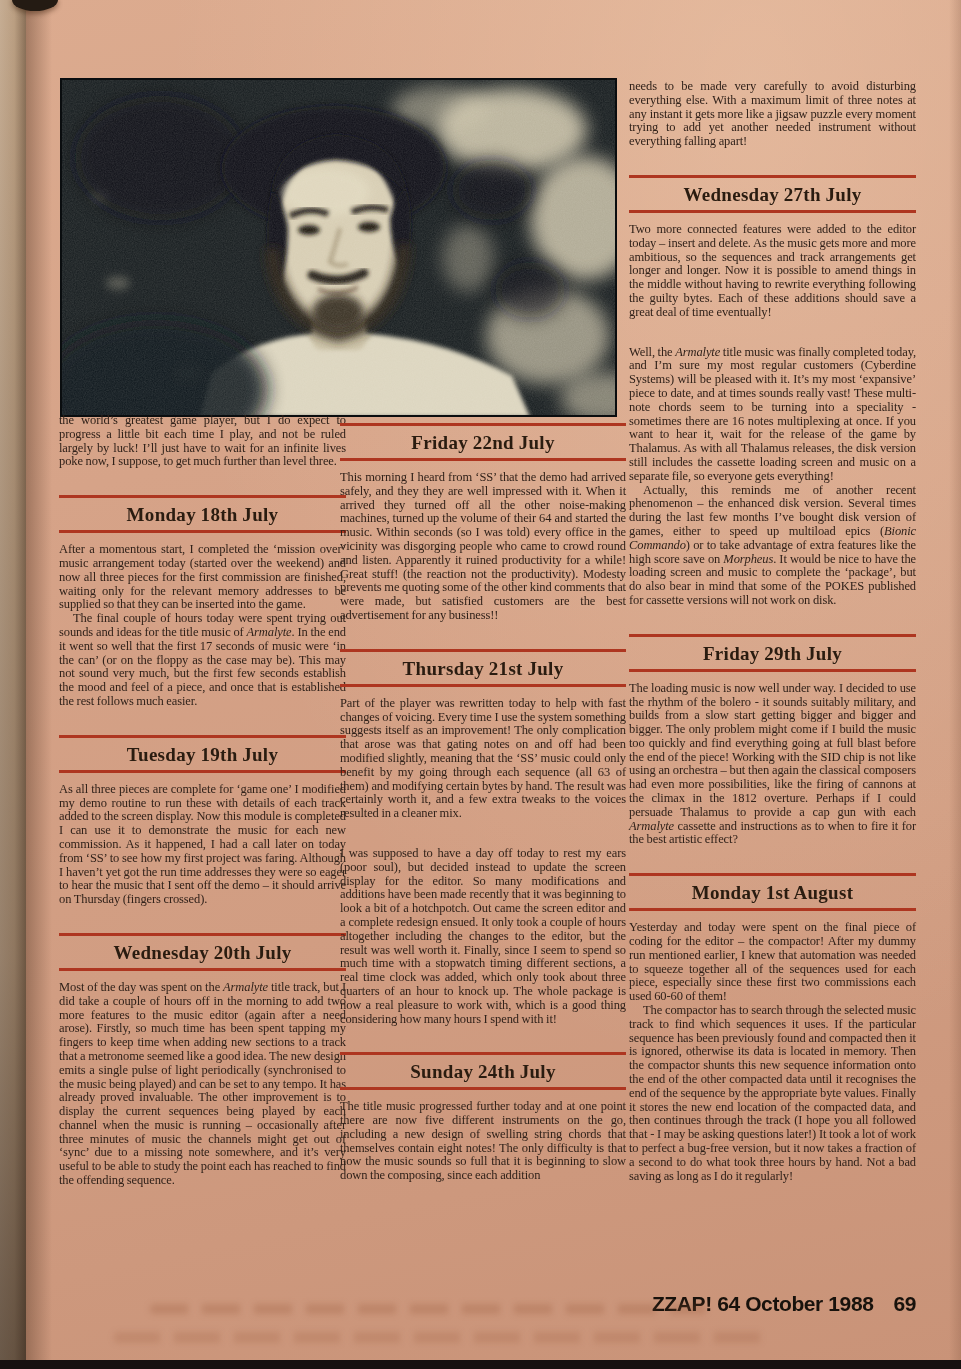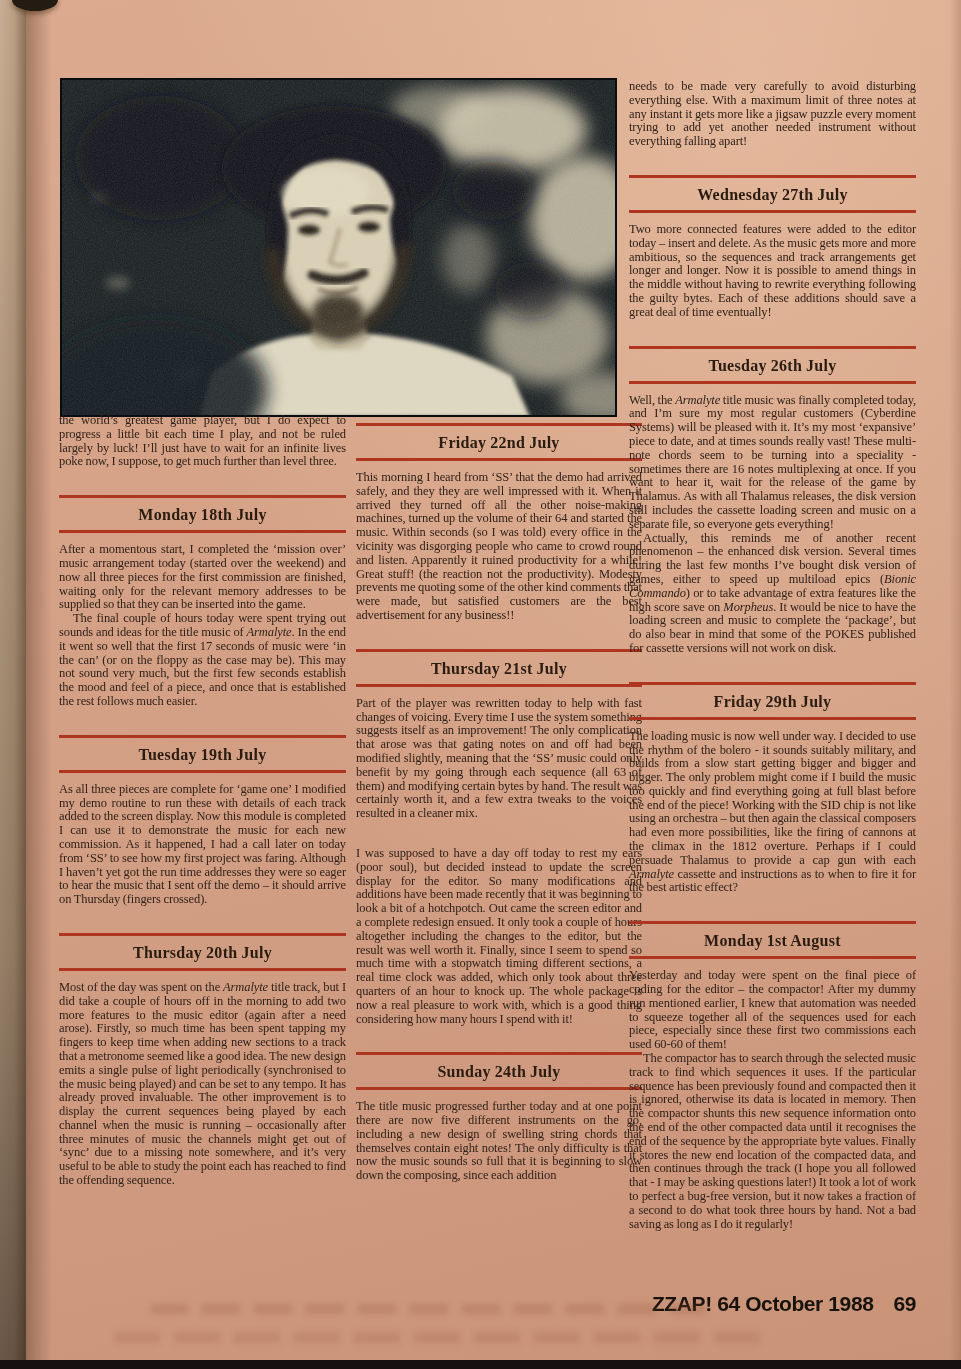--- a/index.html
+++ b/index.html
@@ -24,29 +24,29 @@
     background:repeating-linear-gradient(90deg,rgba(150,85,55,0.26) 0 38px,rgba(150,85,55,0) 38px 52px);}
   .ghost2{left:114px;top:1332px;width:652px;height:11px;
     background:repeating-linear-gradient(90deg,rgba(150,85,55,0.20) 0 46px,rgba(150,85,55,0) 46px 60px);}
   
   .photo{position:absolute;left:60px;top:78px;width:557px;height:339px;}
   .photo svg{display:block;}
   
   .column{position:absolute;font-size:12.5px;line-height:13.8px;color:#31221a;
     text-align:justify;letter-spacing:-0.1px;word-spacing:-0.4px;}
   .col1{left:59px;top:414px;width:287px;}
-  .col2{left:356px;top:423px;width:286px;}
+  .col2{left:340px;top:423px;width:286px;}
   .col3{left:629px;top:80px;width:287px;}
   .column p{margin:0;}
   .column p.indent{text-indent:14px;}
   .column em{font-style:italic;}
   .entry{margin-top:26px;}
   .col2 .entry:first-child{margin-top:0;}
   .entry-heading{margin:0 0 10px 0;padding:5px 0 4px 0;text-align:center;
-    font-weight:bold;font-size:16px;line-height:23px;letter-spacing:0.3px;color:#2a1c10;
+    font-weight:bold;font-size:19px;line-height:23px;letter-spacing:0.3px;color:#2a1c10;
     border-top:3px solid #ae3620;border-bottom:3px solid #ae3620;
     font-family:"Liberation Serif",serif;}
   .footer{position:absolute;left:629px;top:1292px;width:287px;text-align:right;
     font-family:"Liberation Sans",sans-serif;font-weight:bold;font-size:21px;
     letter-spacing:-0.4px;color:#18120c;}
   .footer .pagenum{margin-left:20px;}
 </style>
 </head>
 <body>
 
@@ -126,21 +126,21 @@
           <p class="indent">The final couple of hours today were spent trying out sounds and ideas for the title music of <em>Armalyte</em>. In the end it went so well that the first 17 seconds of music were ‘in the can’ (or on the floppy as the case may be). This may not sound very much, but the first few seconds establish the mood and feel of a piece, and once that is established the rest follows much easier.</p>
         </div>
     </section>
     <section class="entry">
       <h2 class="entry-heading">Tuesday 19th July</h2>
       <div class="entry-body">
           <p>As all three pieces are complete for ‘game one’ I modified my demo routine to run these with details of each track added to the screen display. Now this module is completed I can use it to demonstrate the music for each new commission. As it happened, I had a call later on today from ‘SS’ to see how my first project was faring. Although I haven’t yet got the run time addresses they were so eager to hear the music that I sent off the demo – it should arrive on Thursday (fingers crossed).</p>
         </div>
     </section>
     <section class="entry">
-      <h2 class="entry-heading">Thursday 20th July</h2>
+      <h2 class="entry-heading">Wednesday 20th July</h2>
       <div class="entry-body">
           <p>Most of the day was spent on the <em>Armalyte</em> title track, but I did take a couple of hours off in the morning to add two more features to the music editor (again after a need arose). Firstly, so much time has been spent tapping my fingers to keep time when adding new sections to a track that a metronome seemed like a good idea. The new design emits a single pulse of light periodically (synchronised to the music being played) and can be set to any tempo. It has already proved invaluable. The other improvement is to display the current sequences being played by each channel when the music is running – occasionally after three minutes of music the channels might get out of ‘sync’ due to a missing note somewhere, and it’s very useful to be able to study the point each has reached to find the offending sequence.</p>
         </div>
     </section>
   </div>
 
   <div class="column col2">
     <section class="entry">
       <h2 class="entry-heading">Friday 22nd July</h2>
       <div class="entry-body">
@@ -170,21 +170,20 @@
     <div>
         <p>needs to be made very carefully to avoid disturbing everything else. With a maximum limit of three notes at any instant it gets more like a jigsaw puzzle every moment trying to add yet another needed instrument without everything falling apart!</p>
       </div>
     <section class="entry">
       <h2 class="entry-heading">Wednesday 27th July</h2>
       <div class="entry-body">
           <p>Two more connected features were added to the editor today – insert and delete. As the music gets more and more ambitious, so the sequences and track arrangements get longer and longer. Now it is possible to amend things in the middle without having to rewrite everything following the guilty bytes. Each of these additions should save a great deal of time eventually!</p>
         </div>
     </section>
     <section class="entry">
-      <h2 class="entry-heading">Tuesday 26th July</h2>
       <div class="entry-body">
           <p>Well, the <em>Armalyte</em> title music was finally completed today, and I’m sure my most regular customers (Cyberdine Systems) will be pleased with it. It’s my most ‘expansive’ piece to date, and at times sounds really vast! These multi-note chords seem to be turning into a speciality - sometimes there are 16 notes multiplexing at once. If you want to hear it, wait for the release of the game by Thalamus. As with all Thalamus releases, the disk version still includes the cassette loading screen and music on a separate file, so everyone gets everything!</p>
           <p class="indent">Actually, this reminds me of another recent phenomenon – the enhanced disk version. Several times during the last few months I’ve bought disk version of games, either to speed up multiload epics (<em>Bionic Commando</em>) or to take advantage of extra features like the high score save on <em>Morpheus</em>. It would be nice to have the loading screen and music to complete the ‘package’, but do also bear in mind that some of the POKES published for cassette versions will not work on disk.</p>
         </div>
     </section>
     <section class="entry">
       <h2 class="entry-heading">Friday 29th July</h2>
       <div class="entry-body">
           <p>The loading music is now well under way. I decided to use the rhythm of the bolero - it sounds suitably military, and builds from a slow start getting bigger and bigger and bigger. The only problem might come if I build the music too quickly and find everything going at full blast before the end of the piece! Working with the SID chip is not like using an orchestra – but then again the classical composers had even more possibilities, like the firing of cannons at the climax in the 1812 overture. Perhaps if I could persuade Thalamus to provide a cap gun with each <em>Armalyte</em> cassette and instructions as to when to fire it for the best artistic effect?</p>
         </div>

